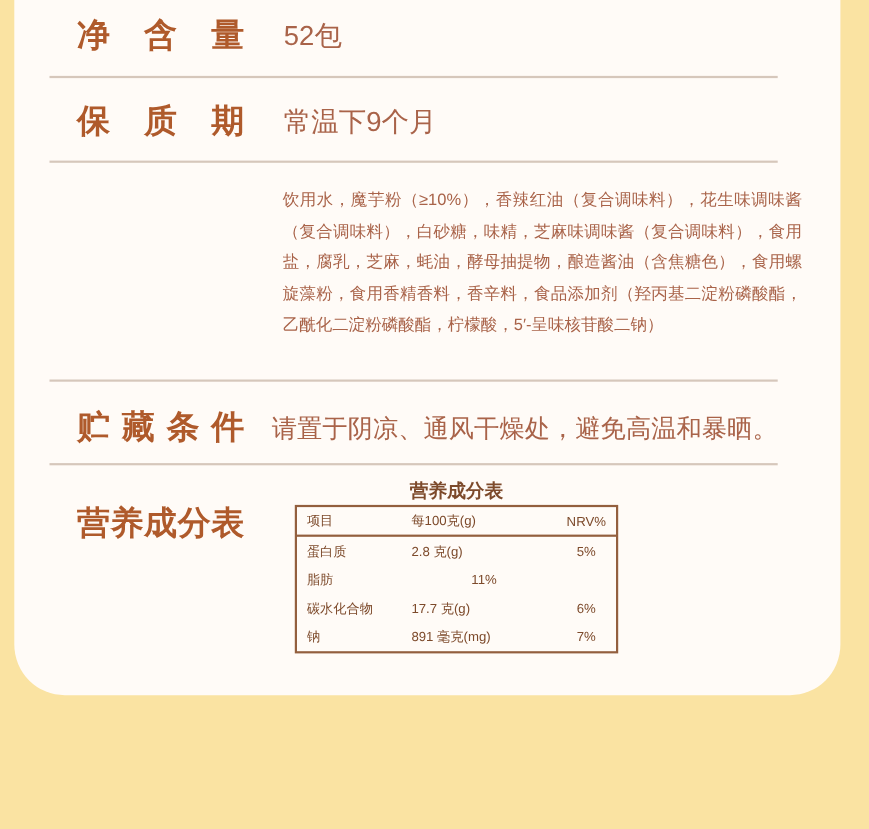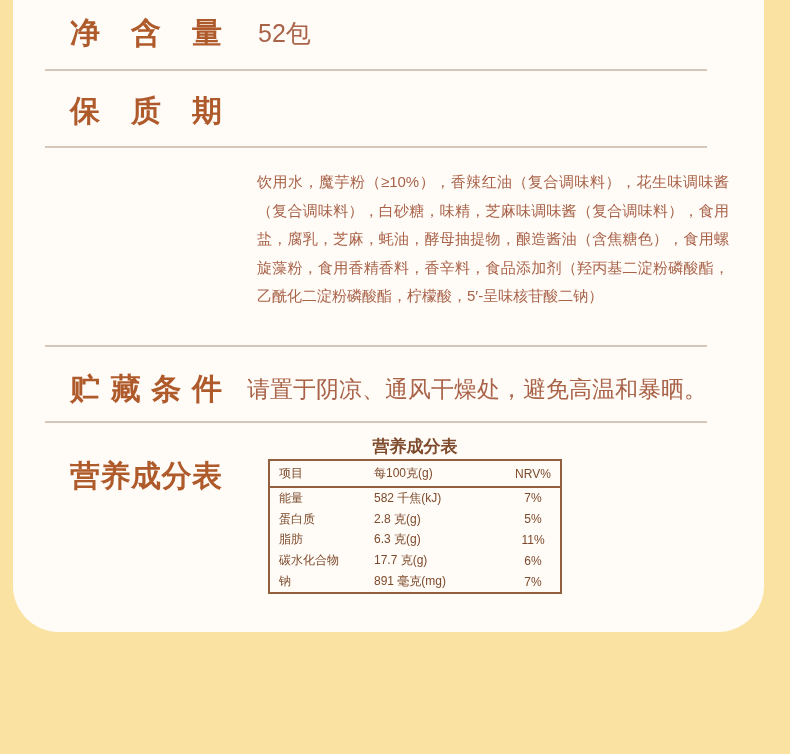--- a/index.html
+++ b/index.html
@@ -76,52 +76,47 @@
 </head>
 <body>
 
 <div class="card">
 
   <div class="row-label t1">净含量</div>
   <div class="row-value t1">52包</div>
   <div class="divider d1"></div>
 
   <div class="row-label t2">保质期</div>
+  <div class="row-value t2">常温下9个月</div>
   <div class="divider d2"></div>
 
   <div class="ingredients">饮用水，魔芋粉（≥10%），香辣红油（复合调味料），花生味调味酱（复合调味料），白砂糖，味精，芝麻味调味酱（复合调味料），食用盐，腐乳，芝麻，蚝油，酵母抽提物，酿造酱油（含焦糖色），食用螺旋藻粉，食用香精香料，香辛料，食品添加剂（羟丙基二淀粉磷酸酯，乙酰化二淀粉磷酸酯，柠檬酸，5′-呈味核苷酸二钠）</div>
   <div class="divider d3"></div>
 
   <div class="row-label storage-label">贮藏条件</div>
   <div class="storage-value">请置于阴凉、通风干燥处，避免高温和暴晒。</div>
   <div class="divider d4"></div>
 
   <div class="row-label nutrition-label">营养成分表</div>
   <div class="ntable-title">营养成分表</div>
 
   <div class="ntable">
     <div class="hdr">
       <div class="c-item">项目</div>
       <div class="c-amt">每100克(g)</div>
       <div class="c-nrv">NRV%</div>
     </div>
     <div class="body">
       <div class="trow">
-        <div class="c-item">能量</div>
-        <div class="c-amt">582 千焦(kJ)</div>
-        <div class="c-nrv">7%</div>
-      </div>
-      <div class="trow">
         <div class="c-item">蛋白质</div>
         <div class="c-amt">2.8 克(g)</div>
         <div class="c-nrv">5%</div>
       </div>
       <div class="trow">
         <div class="c-item">脂肪</div>
-        <div class="c-amt">6.3 克(g)</div>
         <div class="c-nrv">11%</div>
       </div>
       <div class="trow">
         <div class="c-item">碳水化合物</div>
         <div class="c-amt">17.7 克(g)</div>
         <div class="c-nrv">6%</div>
       </div>
       <div class="trow">
         <div class="c-item">钠</div>
         <div class="c-amt">891 毫克(mg)</div>

